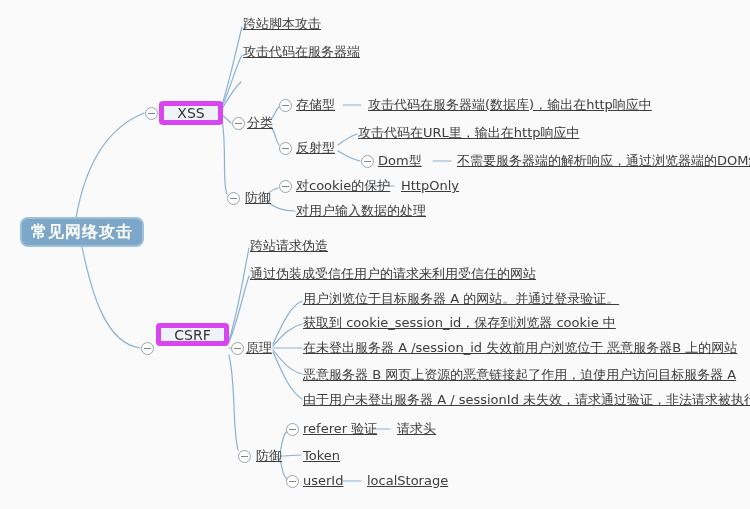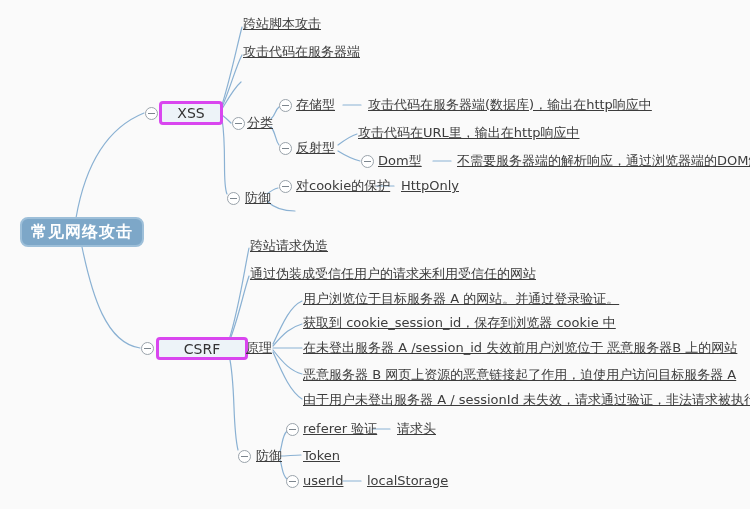--- a/index.html
+++ b/index.html
@@ -22,21 +22,21 @@
   .cbtn .minus{width:7px;height:0;border-top:1px solid #7d868e;}
   .nodebox{
     position:absolute;display:flex;align-items:center;justify-content:center;
     box-sizing:border-box;border-radius:4px;cursor:pointer;
   }
   .rootbox{
     background:#7da7c8;border:2px solid #9dbfd9;border-radius:8px;
     color:#fff;font-size:16px;font-weight:bold;letter-spacing:1px;
   }
   .subbox{
-    background:#edf3f8;border:3px solid #d946ef;color:#333;font-size:14px;
+    background:#edf3f8;border:5px solid #d946ef;color:#333;font-size:14px;
   }
 </style>
 </head>
 <body>
 
 <div class="stage">
 
   <svg class="wires" width="750" height="509" aria-hidden="true">
 
     <path class="ln" d="M76,218 C84,172 102,130 144,113"></path>
@@ -115,38 +115,39 @@
   <div class="cbtn" style="left:286px;top:475px">
       <span class="minus"></span>
     </div>
 
   <div class="nodebox rootbox" style="left:20px;top:217px;width:124px;height:30px">
     <span>常见网络攻击</span>
   </div>
   <div class="nodebox subbox" style="left:159px;top:101px;width:64px;height:24px">
     <span>XSS</span>
   </div>
-  <div class="nodebox subbox" style="left:156px;top:337px;width:92px;height:23px">
+  <div class="nodebox subbox" style="left:156px;top:323px;width:73px;height:23px">
     <span>CSRF</span>
   </div>
 
   <div class="leaf" style="left:243px;top:24px">跨站脚本攻击</div>
   <div class="leaf" style="left:243px;top:52px">攻击代码在服务器端</div>
 
   <div class="nlabel" style="left:247px;top:123px">分类</div>
   <div class="nlabel" style="left:296px;top:105px">存储型</div>
   <div class="leaf" style="left:368px;top:105px">攻击代码在服务器端(数据库)，输出在http响应中</div>
   <div class="leaf" style="left:358px;top:133px">攻击代码在URL里，输出在http响应中</div>
   <div class="nlabel" style="left:296px;top:148px">反射型</div>
   <div class="nlabel" style="left:378px;top:161px">Dom型</div>
   <div class="leaf" style="left:457px;top:161px">不需要服务器端的解析响应，通过浏览器端的DOM解析</div>
 
   <div class="nlabel" style="left:245px;top:198px">防御</div>
   <div class="nlabel" style="left:296px;top:186px">对cookie的保护</div>
   <div class="leaf" style="left:401px;top:186px">HttpOnly</div>
+  <div class="leaf" style="left:296px;top:211px">对用户输入数据的处理</div>
 
   <div class="leaf" style="left:250px;top:246px">跨站请求伪造</div>
   <div class="leaf" style="left:250px;top:274px">通过伪装成受信任用户的请求来利用受信任的网站</div>
 
   <div class="nlabel" style="left:246px;top:348px">原理</div>
   <div class="leaf" style="left:303px;top:299px">用户浏览位于目标服务器 A 的网站。并通过登录验证。</div>
   <div class="leaf" style="left:303px;top:323px">获取到 cookie_session_id，保存到浏览器 cookie 中</div>
   <div class="leaf" style="left:303px;top:348px">在未登出服务器 A /session_id 失效前用户浏览位于 恶意服务器B 上的网站</div>
   <div class="leaf" style="left:303px;top:375px">恶意服务器 B 网页上资源的恶意链接起了作用，迫使用户访问目标服务器 A</div>
   <div class="leaf" style="left:303px;top:400px">由于用户未登出服务器 A / sessionId 未失效，请求通过验证，非法请求被执行</div>

